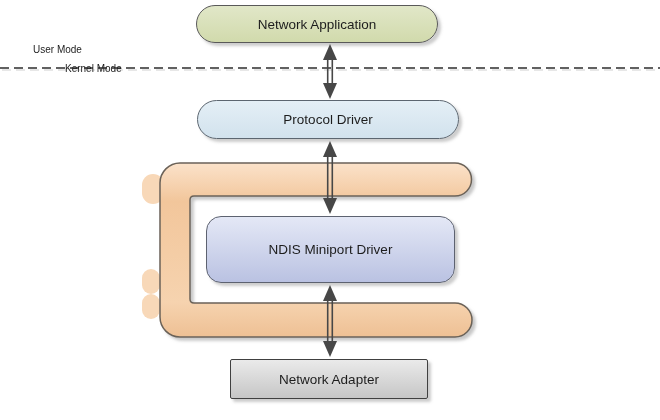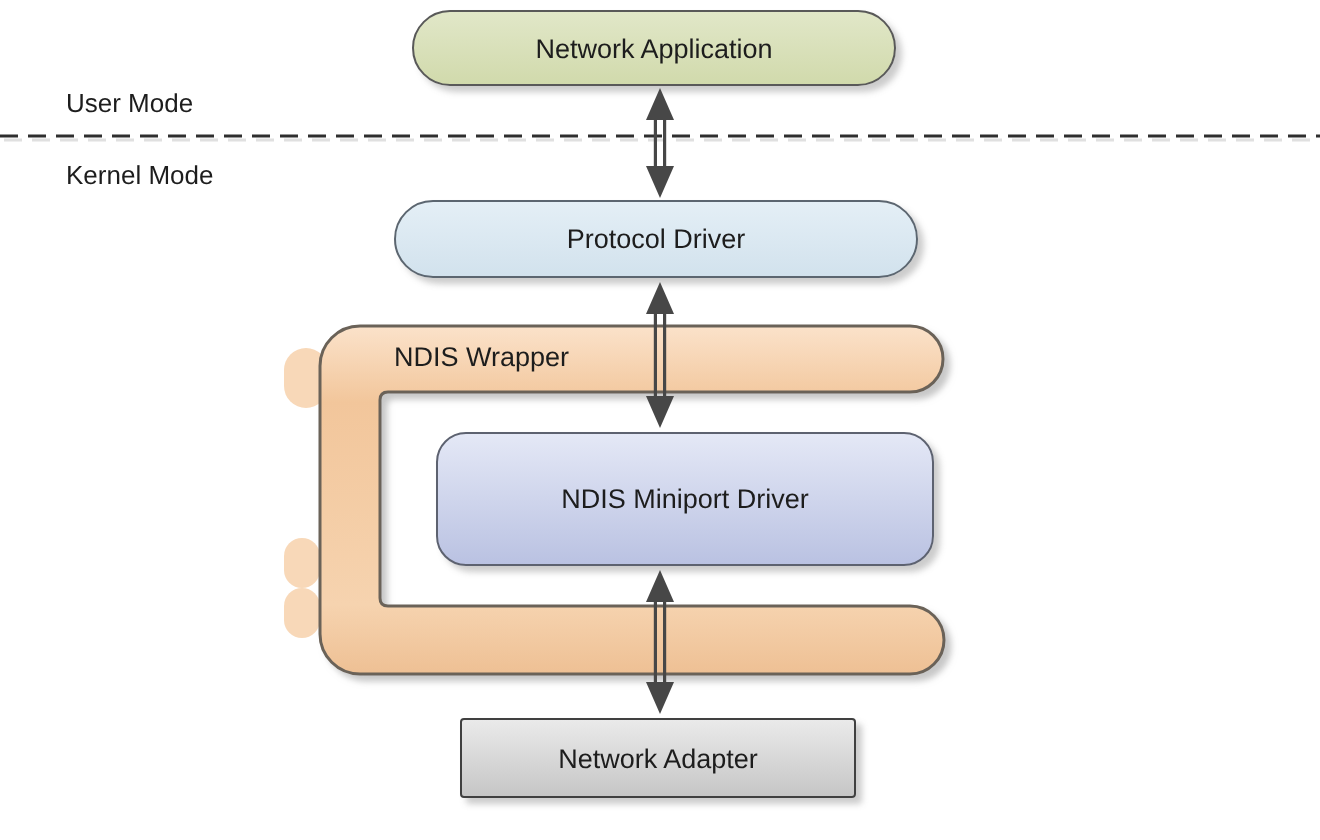--- a/index.html
+++ b/index.html
@@ -23,53 +23,52 @@
     display: flex;
     align-items: center;
     justify-content: center;
     border: 1.5px solid #595959;
     font-size: 13.5px;
     box-shadow: 3px 3px 3px rgba(110,110,110,0.35);
     box-sizing: border-box;
     text-align: center;
   }
   .node-app {
-    left: 206px; top: 5px; width: 242px; height: 38px;
+    left: 196px; top: 5px; width: 242px; height: 38px;
     border-radius: 19px;
     background: linear-gradient(#e1e7c8, #d1daac);
   }
   .node-protocol {
     left: 197px; top: 100px; width: 262px; height: 39px;
     border-radius: 20px;
     background: linear-gradient(#e4eff6, #d2e2ed);
     border-color: #5c6670;
     align-items: center;
   }
   .node-miniport {
     left: 206px; top: 216px; width: 249px; height: 67px;
     border-radius: 15px;
     background: linear-gradient(#e4e8f6, #bac2e2);
     border-color: #5d6270;
-    margin-left: 12px;
   }
   .node-adapter {
     left: 230px; top: 359px; width: 198px; height: 40px;
     border-radius: 2px;
     background: linear-gradient(#eaeaea, #c6c6c6);
     border-color: #404040;
   }
   .zone-label {
     position: absolute;
     left: 33px;
-    font-size: 13px;
+    font-size: 10px;
     color: #1d1d1d;
     white-space: nowrap;
   }
   .zone-user { top: 44px; }
-  .zone-kernel { top: 80px; }
+  .zone-kernel { top: 63px; margin-left: 32px; }
   .wrapper-label {
     position: absolute;
     left: 197px; top: 171px;
     font-size: 13.5px;
     color: #1d1d1d;
     white-space: nowrap;
   }
 </style>
 </head>
 <body>
@@ -105,21 +104,20 @@
   <div class="zone-label zone-kernel">Kernel Mode</div>
 
   <div class="node node-app">
     <span>Network Application</span>
   </div>
 
   <div class="node node-protocol">
     <span>Protocol Driver</span>
   </div>
 
-  <div class="wrapper-label">NDIS Wrapper</div>
 
   <div class="node node-miniport">
     <span>NDIS Miniport Driver</span>
   </div>
 
   <div class="node node-adapter">
     <span>Network Adapter</span>
   </div>
 
   <svg class="layer" viewBox="0 0 660 420">

